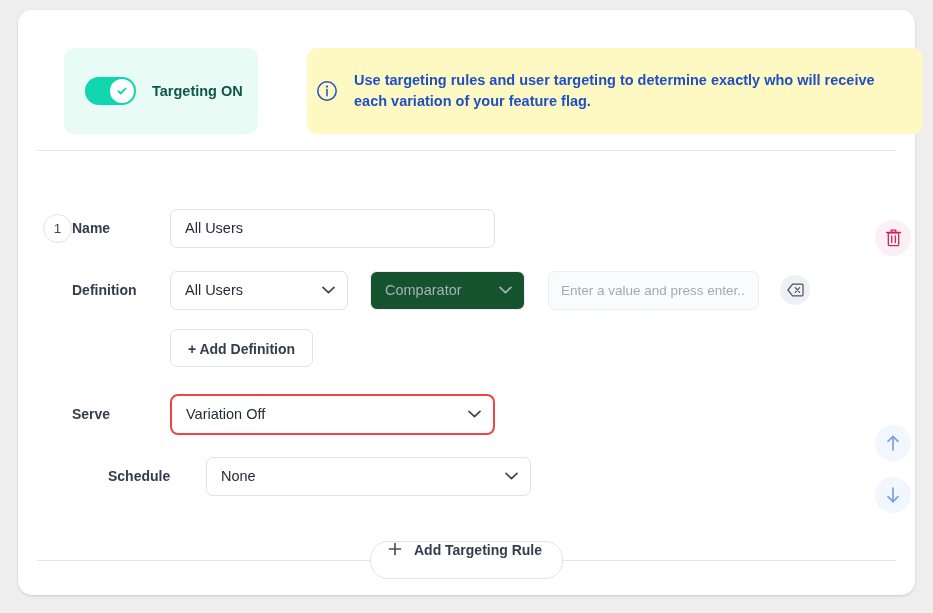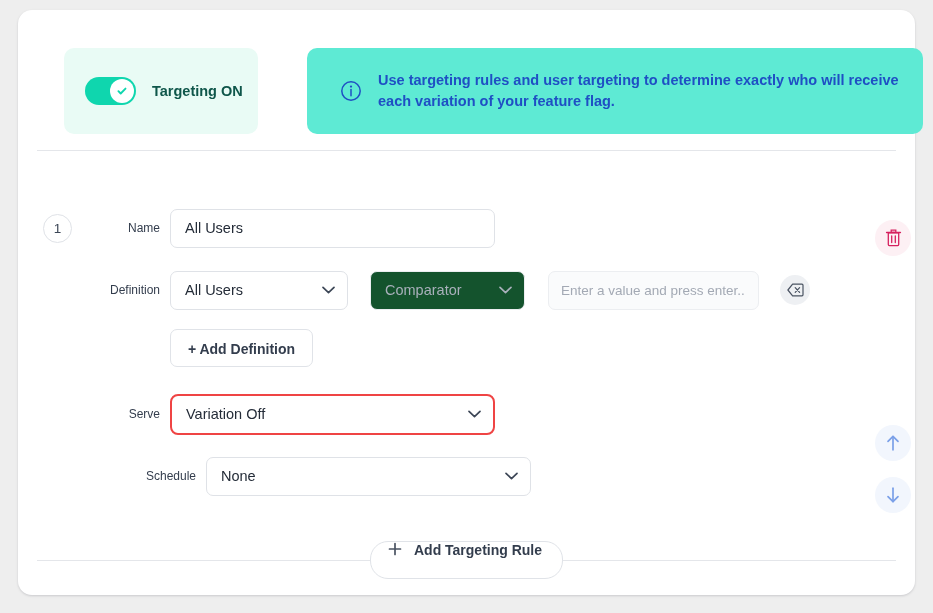--- a/index.html
+++ b/index.html
@@ -81,25 +81,25 @@
     color: #0f564a;
     white-space: nowrap;
   }
 
   .info-banner {
     position: absolute;
     left: 243px;
     top: 0;
     width: 616px;
     height: 86px;
-    background: #5eead4;
+    background: #fef9c3;
     border-radius: 10px;
     display: flex;
     align-items: center;
-    padding: 0 22px 0 33px;
+    padding: 0 22px 0 9px;
     box-sizing: border-box;
   }
   .info-icon { flex: none; margin-right: 16px; display: block; }
   .info-text {
     font-size: 14.5px;
     font-weight: bold;
     line-height: 1.45;
     color: #1f4fc4;
   }
 
@@ -162,25 +162,25 @@
     align-items: center;
     justify-content: center;
     font-size: 13.5px;
     color: #3c4656;
     box-sizing: border-box;
   }
 
   .label-col {
     width: 98px;
     flex: none;
-    text-align: right;
+    text-align: left;
     padding-right: 10px;
     box-sizing: border-box;
-    font-size: 12px;
-    font-weight: normal;
+    font-size: 14px;
+    font-weight: bold;
     color: #333d4d;
     white-space: nowrap;
   }
 
   .field-col { flex: none; display: flex; align-items: center; }
 
   .txt-input {
     width: 325px;
     height: 39px;
     border: 1px solid #dfe2e7;

